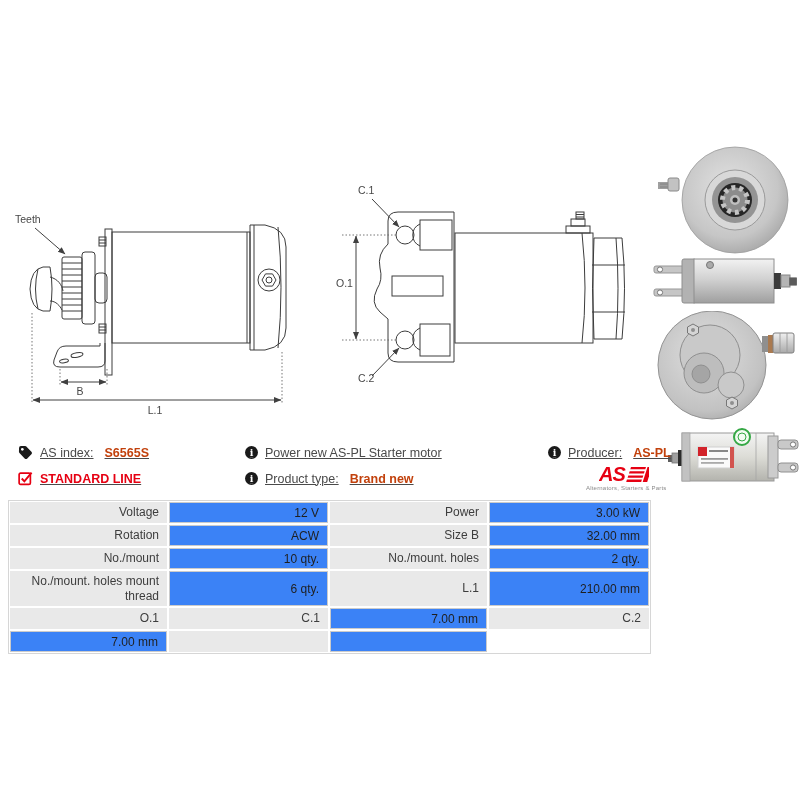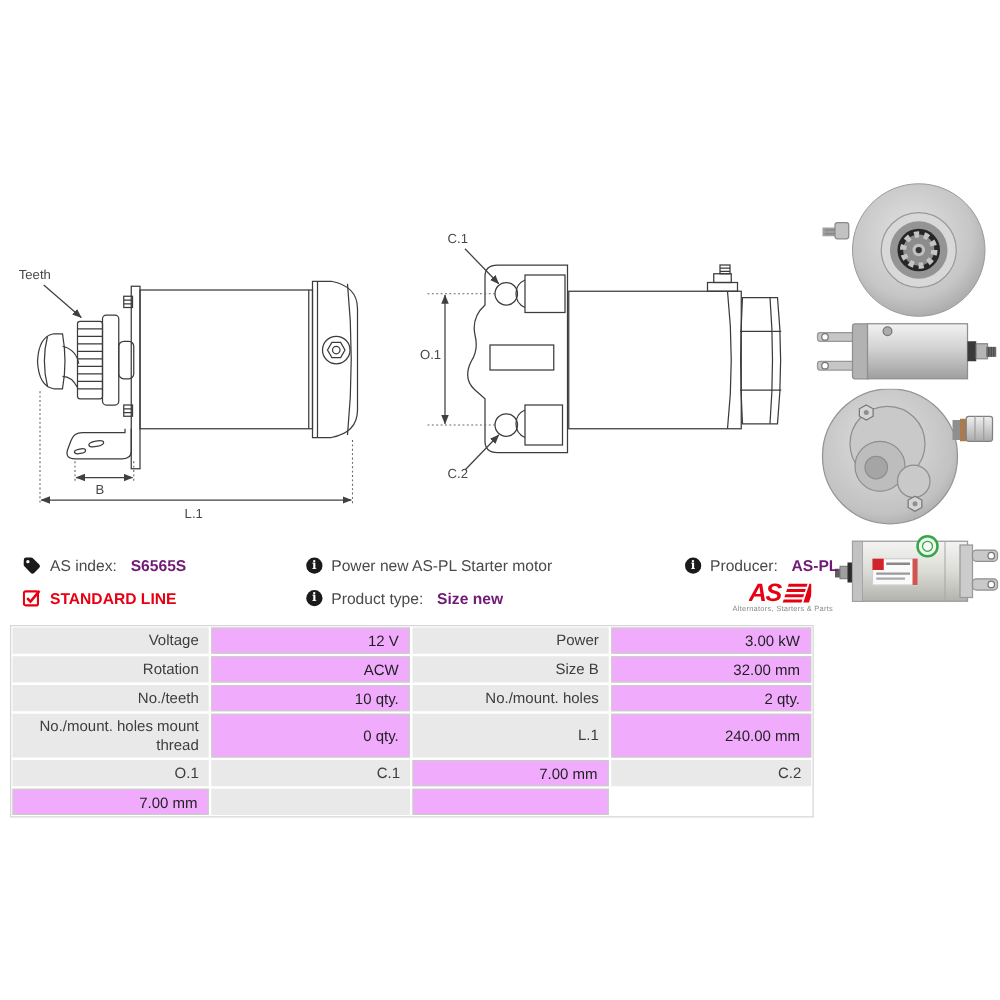--- a/index.html
+++ b/index.html
@@ -2,36 +2,36 @@
 <html><head>
 <meta charset="utf-8">
 <style>
   * { box-sizing: border-box; margin: 0; padding: 0; }
   html,body { background:#fff; }
   body { font-family: "Liberation Sans", "DejaVu Sans", sans-serif; }
   #canvas { position: relative; width: 800px; height: 800px; background:#fff; overflow:hidden; }
   .abs { position:absolute; }
 
   
-  .inforow { display:flex; align-items:center; gap:7px; height:15px; font-size:12.5px; color:#4a4a4a; white-space:nowrap; }
-  .inforow .bold { font-weight:bold; color:#701a75; margin-left:4px; }
+  .inforow { display:flex; align-items:center; gap:7px; height:15px; font-size:12.5px; color:#4a4a4a; white-space:nowrap;text-decoration:underline; }
+  .inforow .bold { font-weight:bold; color:#c2410c; margin-left:4px; }
   .red-bold { color:#e60012; font-weight:bold; }
   .info-icon { width:13px; height:13px; border-radius:50%; background:#1a1a1a; color:#fff;
                font-size:9.5px; font-weight:bold; display:flex; align-items:center; justify-content:center;
                font-family:"DejaVu Serif", serif; flex:0 0 13px; }
   .tagline { font-size:6px; color:#8a8a8a; letter-spacing:.2px; width:72px; text-align:center; white-space:nowrap; }
 
   
   #spec { left:8px; top:500px; display:grid;
           grid-template-columns:157px 159px 157px 160px;
           grid-template-rows:21px 21px 21px 35px 21px 21px;
           gap:2px; border:1px solid #d6d6d6; background:#fff; padding:1px; width:max-content; }
   .lbl { background:#e9e9e9; display:flex; align-items:center; justify-content:flex-end;
          padding:1px 8px 1px 0; font-size:12px; color:#3d3d3d; text-align:right; line-height:1.25; }
-  .val { background:#f0abfc; border:1px solid #cbcbcb; display:flex; align-items:center; justify-content:flex-end;
+  .val { background:#3b82f6; border:1px solid #cbcbcb; display:flex; align-items:center; justify-content:flex-end;
          padding:1px 8px 1px 4px; font-size:12px; color:#1f1f1f; }
 
   svg text { font-family:"Liberation Sans","DejaVu Sans",sans-serif; }
   .dim-text { font-size:10.5px; fill:#474747; }
 </style>
 </head>
 <body>
 
 <div id="canvas">
 
@@ -254,21 +254,21 @@
   </div>
 
   <div class="abs inforow" style="left:245px;top:445px;">
     <span class="info-icon">i</span>
     <span>Power new AS-PL Starter motor</span>
   </div>
 
   <div class="abs inforow" style="left:245px;top:471px;">
     <span class="info-icon">i</span>
     <span>Product type:</span>
-      <span class="bold">Size new</span>
+      <span class="bold">Brand new</span>
   </div>
 
   <div class="abs inforow" style="left:548px;top:445px;">
     <span class="info-icon">i</span>
     <span>Producer:</span>
       <span class="bold">AS-PL</span>
   </div>
 
   <svg class="abs" style="left:599px;top:464px;" width="50" height="20" viewBox="0 0 50 20">
     <text x="0" y="17" font-size="20" font-style="italic" font-weight="bold" fill="#e60012" letter-spacing="-1">AS</text>
@@ -286,29 +286,29 @@
     <div class="lbl">Voltage</div>
     <div class="val">12 V</div>
     <div class="lbl">Power</div>
     <div class="val">3.00 kW</div>
 
     <div class="lbl">Rotation</div>
     <div class="val">ACW</div>
     <div class="lbl">Size B</div>
     <div class="val">32.00 mm</div>
 
-    <div class="lbl">No./teeth</div>
+    <div class="lbl">No./mount</div>
     <div class="val">10 qty.</div>
     <div class="lbl">No./mount. holes</div>
     <div class="val">2 qty.</div>
 
     <div class="lbl">No./mount. holes mount thread</div>
-    <div class="val">0 qty.</div>
+    <div class="val">6 qty.</div>
     <div class="lbl">L.1</div>
-    <div class="val">240.00 mm</div>
+    <div class="val">210.00 mm</div>
 
     <div class="lbl">O.1</div>
     <div class="lbl">C.1</div>
     <div class="val">7.00 mm</div>
 
     <div class="lbl">C.2</div>
     <div class="val">7.00 mm</div>
     <div class="lbl"></div>
     <div class="val"></div>
   </div>

